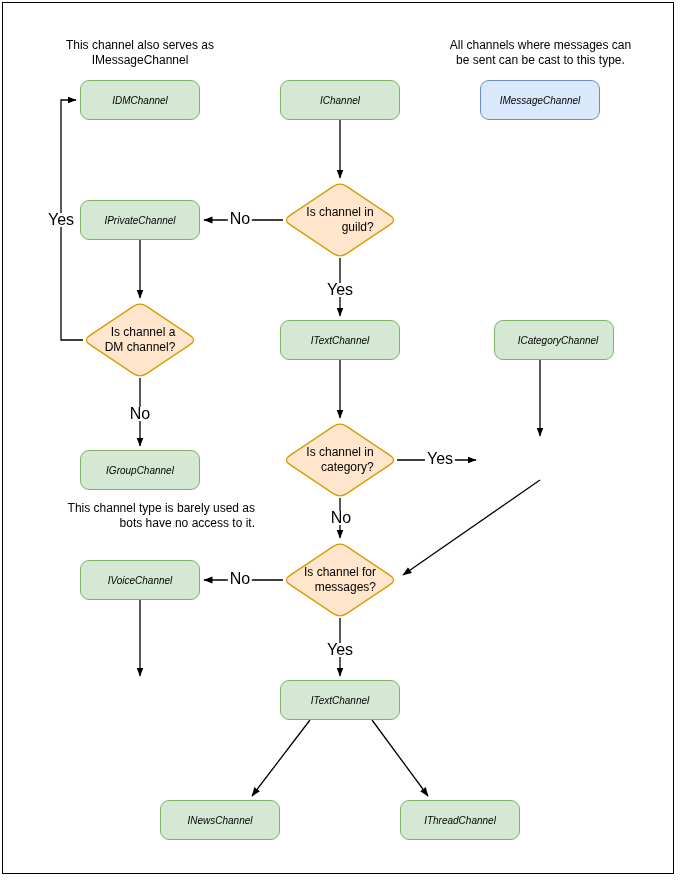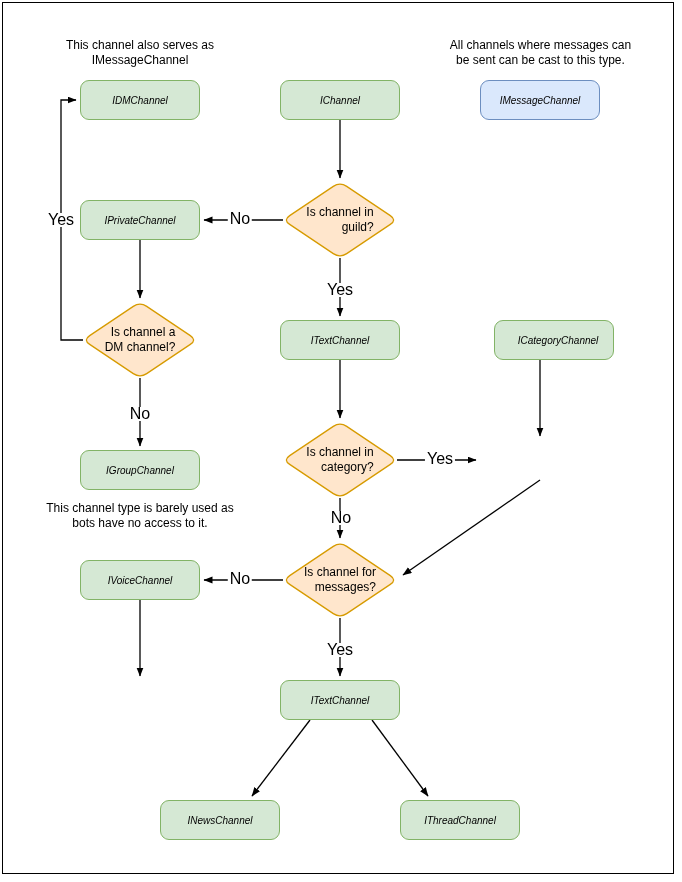--- a/index.html
+++ b/index.html
@@ -102,21 +102,21 @@
       <path d="M140,600 V676" marker-end="url(#arrow)"></path>
       <path d="M310,720 L252,796" marker-end="url(#arrow)"></path>
       <path d="M372,720 L428,796" marker-end="url(#arrow)"></path>
     </g>
   </svg>
 
   <div class="note" style="left:40px; top:38px; width:200px;">This channel also serves as
 IMessageChannel</div>
   <div class="note" style="left:438px; top:38px; width:205px;">All channels where messages can
 be sent can be cast to this type.</div>
-  <div class="note" style="left:25px; top:501px; width:230px;">This channel type is barely used as
+  <div class="note" style="left:25px; top:501px; width:230px;text-align:right;">This channel type is barely used as
 bots have no access to it.</div>
 
   <div class="node green" style="left:80px; top:80px;">
       <span>IDMChannel</span>
     </div>
   <div class="node green" style="left:280px; top:80px;">
       <span>IChannel</span>
     </div>
   <div class="node blue" style="left:480px; top:80px;">
       <span>IMessageChannel</span>

